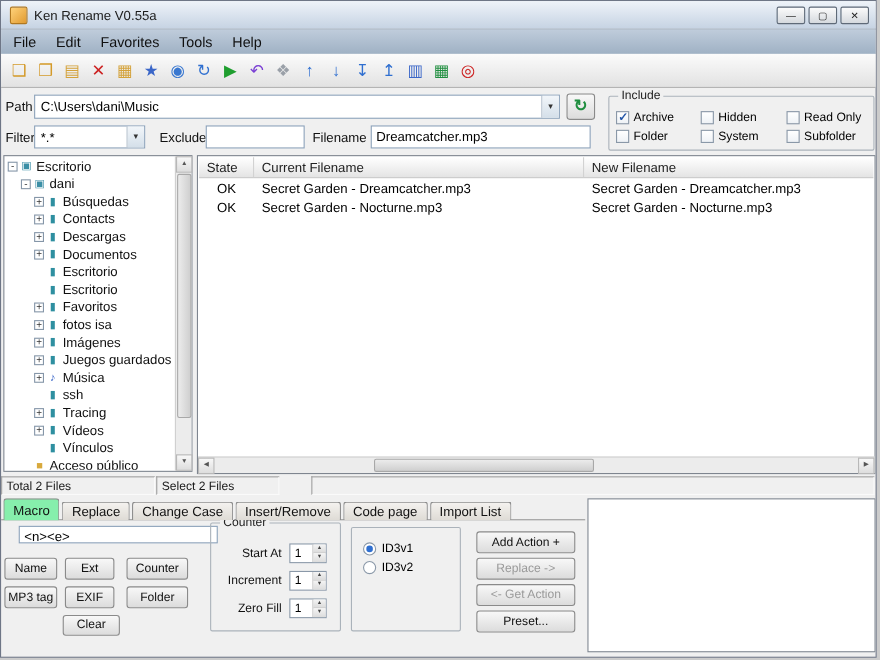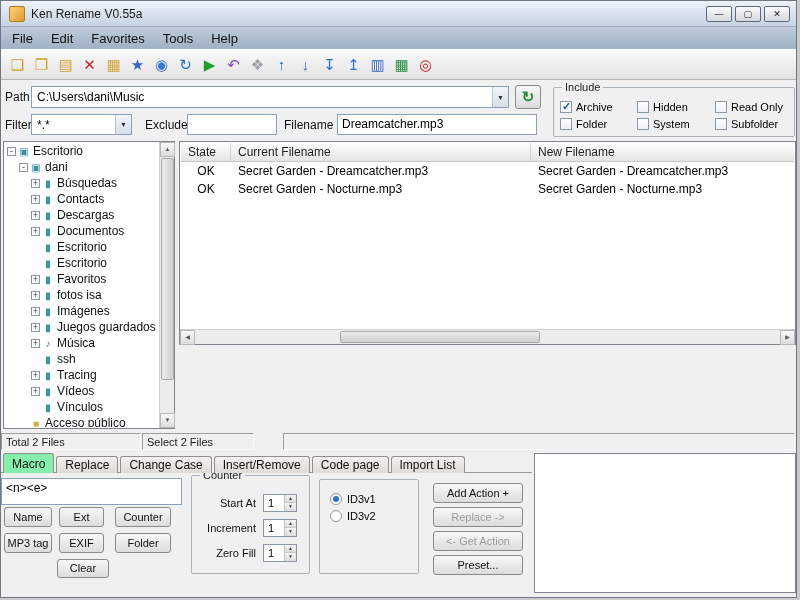--- a/index.html
+++ b/index.html
@@ -387,21 +387,21 @@
           <span class="tree-label">Acceso público</span>
         </div>
       </div>
     <div class="vscroll">
       <span class="sbtn" style="left:0;top:0">▲</span>
       <div class="sthumb" style="top:16px;height:222px"></div>
       <span class="sbtn" style="left:0;bottom:0">▼</span>
     </div>
   </div>
 
-  <div class="panel" style="left:178px;top:140px;width:617px;height:204px">
+  <div class="panel" style="left:178px;top:140px;width:617px;height:290px">
     <div class="thead">
 
     <span>State</span>
         <span>Current Filename</span>
         <span>New Filename</span>
       </div>
     <div class="tbody">
 
         <div class="trow">
           <span class="cell c1">OK</span>
@@ -432,21 +432,21 @@
 
   <span class="tab active">Macro</span>
       <span class="tab">Replace</span>
       <span class="tab">Change Case</span>
       <span class="tab">Insert/Remove</span>
       <span class="tab">Code page</span>
       <span class="tab">Import List</span>
     </div>
   <div class="tab-frame"></div>
 
-  <div class="tinput" style="left:0;top:477px;width:181px;height:27px">&lt;n&gt;&lt;e&gt;</div>
+  <div class="tinput" style="left:16px;top:477px;width:181px;height:16px">&lt;n&gt;&lt;e&gt;</div>
 
   <div class="btn" style="left:3px;top:506px;width:48px;height:20px;line-height:18px">Name</div>
   <div class="btn" style="left:58px;top:506px;width:45px;height:20px;line-height:18px">Ext</div>
   <div class="btn" style="left:114px;top:506px;width:56px;height:20px;line-height:18px">Counter</div>
   <div class="btn" style="left:3px;top:532px;width:48px;height:20px;line-height:18px">MP3 tag</div>
   <div class="btn" style="left:58px;top:532px;width:45px;height:20px;line-height:18px">EXIF</div>
   <div class="btn" style="left:114px;top:532px;width:56px;height:20px;line-height:18px">Folder</div>
   <div class="btn" style="left:56px;top:558px;width:52px;height:19px;line-height:17px">Clear</div>
 
   <div class="group" style="left:190px;top:474px;width:119px;height:99px">

